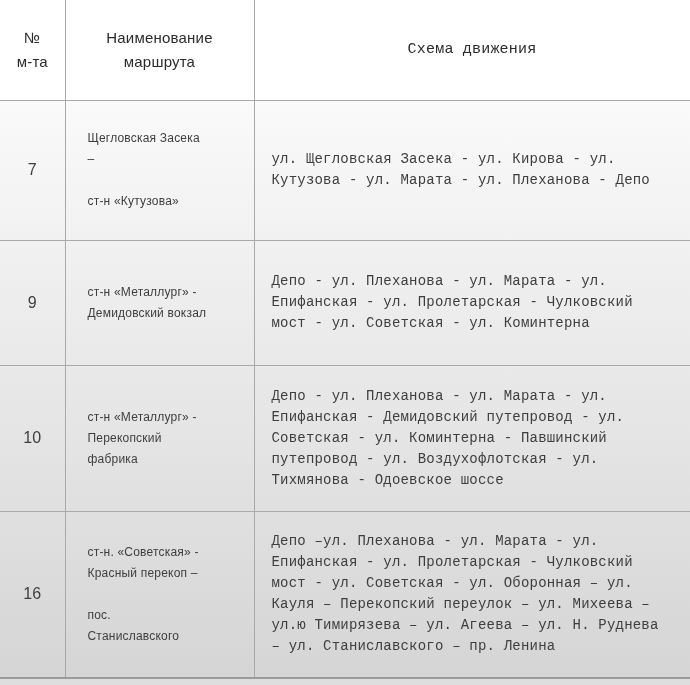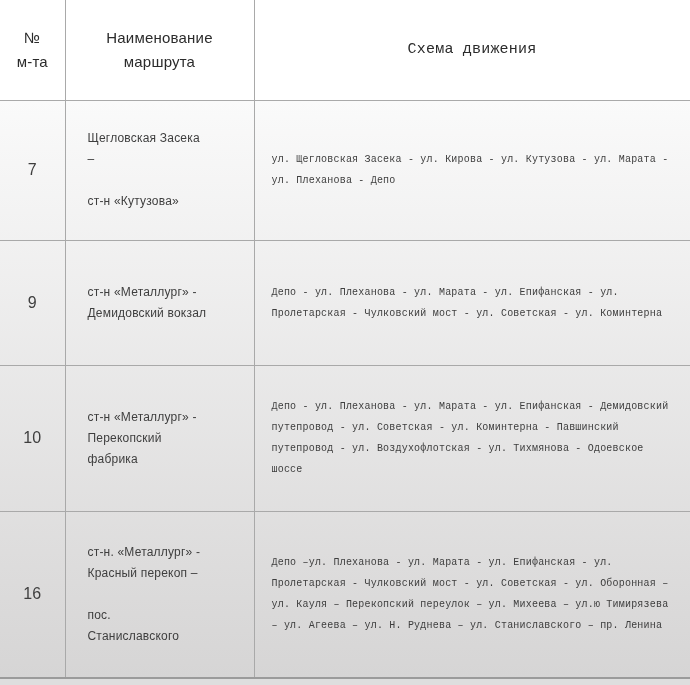--- a/index.html
+++ b/index.html
@@ -72,21 +72,21 @@
   td.name {
     color: #3e3e3e;
     font-size: 12px;
     line-height: 21px;
     padding: 18px 8px 18px 22px;
     letter-spacing: 0.2px;
   }
   td.name .nline { min-height: 21px; }
   td.scheme {
     color: #3e3e3e;
-    font-size: 10px;
+    font-size: 14px;
     line-height: 21px;
     padding: 18px 20px 18px 17px;
     letter-spacing: 0.2px;
   }
 </style>
 </head>
 <body>
 
 <div class="page">
   <table class="routes">
@@ -132,21 +132,21 @@
         <td class="name">
           <div class="nline">ст-н «Металлург» -</div>
           <div class="nline">Перекопский</div>
           <div class="nline">фабрика</div>
         </td>
         <td class="scheme">Депо - ул. Плеханова - ул. Марата - ул. Епифанская - Демидовский путепровод - ул. Советская - ул. Коминтерна - Павшинский путепровод - ул. Воздухофлотская - ул. Тихмянова - Одоевское шоссе</td>
       </tr>
       <tr class="row-3">
         <td class="num">16</td>
         <td class="name">
-          <div class="nline">ст-н. «Металлург» -</div>
+          <div class="nline">ст-н. «Советская» -</div>
           <div class="nline">Красный перекоп –</div>
           <div class="nline"></div>
           <div class="nline">пос.</div>
           <div class="nline">Станиславского</div>
         </td>
         <td class="scheme">Депо –ул. Плеханова - ул. Марата - ул. Епифанская - ул. Пролетарская - Чулковский мост - ул. Советская - ул. Оборонная – ул. Кауля – Перекопский переулок – ул. Михеева – ул.ю Тимирязева – ул. Агеева – ул. Н. Руднева – ул. Станиславского – пр. Ленина</td>
       </tr>
     </tbody>
   </table>
 </div>

